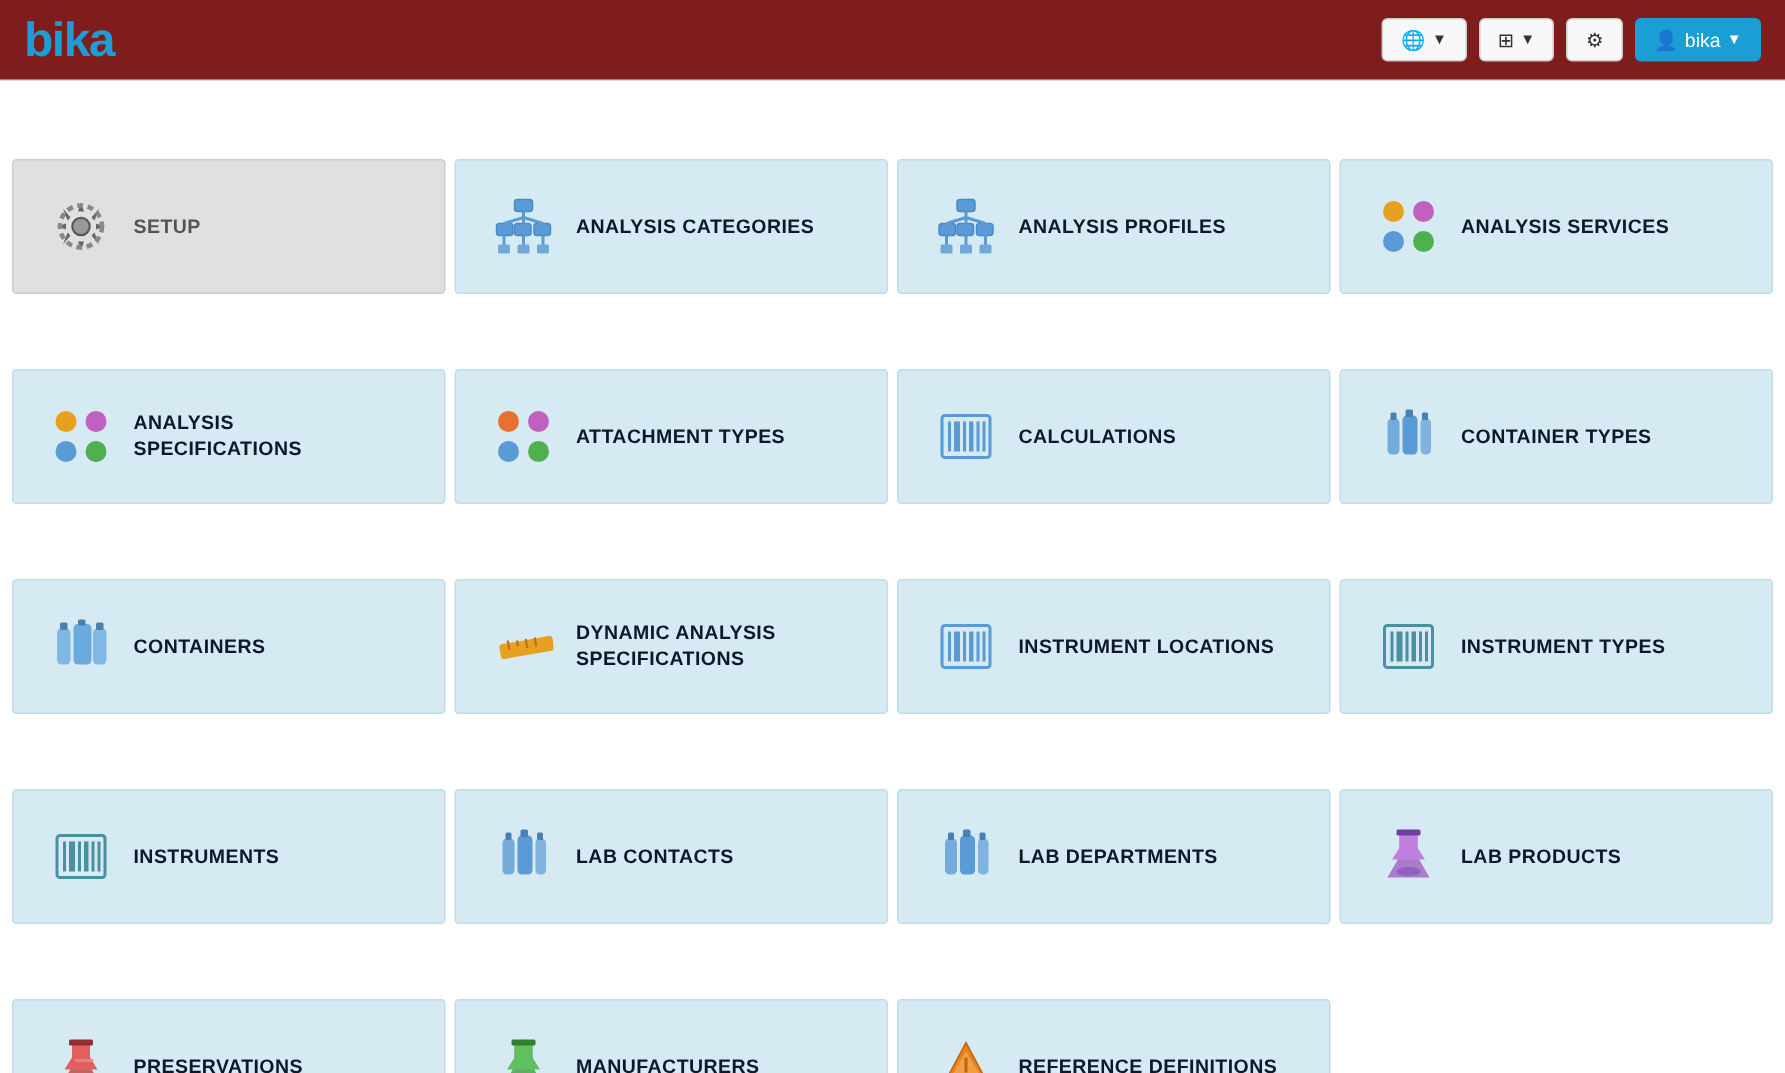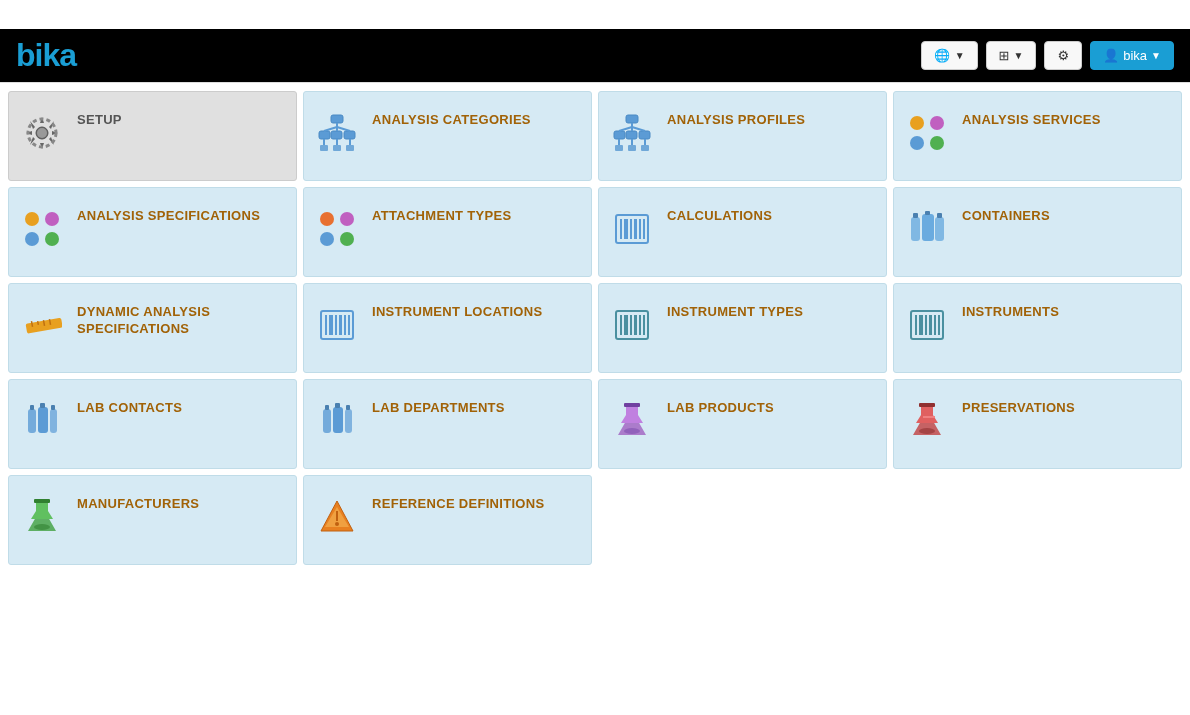--- a/index.html
+++ b/index.html
@@ -5,22 +5,21 @@
     * { box-sizing: border-box; margin: 0; padding: 0; }
     body { font-family: Arial, sans-serif; background: #fff; }
 
     
     .navbar {
       display: flex;
       align-items: center;
       justify-content: space-between;
       padding: 8px 16px;
       border-bottom: 1px solid #ddd;
-      background: #000000;
-      margin-top: 29px;
+      background: #7f1d1d;
     }
     .navbar-left { display: flex; align-items: center; }
     .navbar-right { display: flex; align-items: center; gap: 8px; }
 
     .logo-text {
       font-size: 32px;
       font-weight: bold;
       color: #1a9ed4;
       letter-spacing: -1px;
     }
@@ -52,38 +51,39 @@
       grid-template-columns: repeat(4, 1fr);
       gap: 6px;
       padding: 8px;
       background: #fff;
     }
 
     .grid-tile {
       background: #d6eaf4;
       border: 1px solid #c0dce8;
       border-radius: 3px;
-      padding: 20px 12px;
+      padding: 20px 24px;
       display: flex;
-      align-items: flex-start;
+      align-items: center;
       gap: 14px;
       cursor: pointer;
       min-height: 90px;
       text-decoration: none;
+      margin-top: 44px;
     }
 
     .grid-tile.setup-tile {
       background: #e0e0e0;
       border-color: #ccc;
     }
 
     .tile-label {
       font-size: 13px;
       font-weight: bold;
-      color: #a16207;
+      color: #0f172a;
       letter-spacing: 0.3px;
       line-height: 1.3;
       text-transform: uppercase;
     }
     .setup-tile .tile-label { color: #555; }
 
     
     .tile-icon {
       width: 42px;
       height: 42px;
@@ -223,20 +223,33 @@
       <rect x="22" y="10" width="3" height="20" fill="#5b9bd5"></rect>
       <rect x="27" y="10" width="2" height="20" fill="#5b9bd5"></rect>
       <rect x="31" y="10" width="2" height="20" fill="#5b9bd5"></rect>
     </svg>
       </div>
       <span class="tile-label">CALCULATIONS</span>
     </div>
     <div class="grid-tile">
       <div class="tile-icon">
         <svg class="icon-svg" viewBox="0 0 40 40" xmlns="http://www.w3.org/2000/svg">
+      <rect x="6" y="8" width="8" height="24" rx="3" fill="#5b9bd5" opacity="0.8"></rect>
+      <rect x="16" y="6" width="10" height="26" rx="3" fill="#5b9bd5"></rect>
+      <rect x="28" y="8" width="7" height="24" rx="3" fill="#5b9bd5" opacity="0.7"></rect>
+      <rect x="8" y="4" width="4" height="5" rx="1" fill="#4a80b0"></rect>
+      <rect x="18" y="2" width="5" height="5" rx="1" fill="#4a80b0"></rect>
+      <rect x="29" y="4" width="4" height="5" rx="1" fill="#4a80b0"></rect>
+    </svg>
+      </div>
+      <span class="tile-label">CONTAINER TYPES</span>
+    </div>
+    <div class="grid-tile">
+      <div class="tile-icon">
+        <svg class="icon-svg" viewBox="0 0 40 40" xmlns="http://www.w3.org/2000/svg">
       <rect x="4" y="8" width="9" height="24" rx="3" fill="#6aabdf" opacity="0.8"></rect>
       <rect x="15" y="5" width="12" height="27" rx="3" fill="#6aabdf"></rect>
       <rect x="28" y="8" width="9" height="24" rx="3" fill="#6aabdf" opacity="0.8"></rect>
       <rect x="6" y="4" width="5" height="5" rx="1" fill="#4a80b0"></rect>
       <rect x="18" y="2" width="5" height="4" rx="1" fill="#4a80b0"></rect>
       <rect x="30" y="4" width="5" height="5" rx="1" fill="#4a80b0"></rect>
     </svg>
       </div>
       <span class="tile-label">CONTAINERS</span>
     </div>

